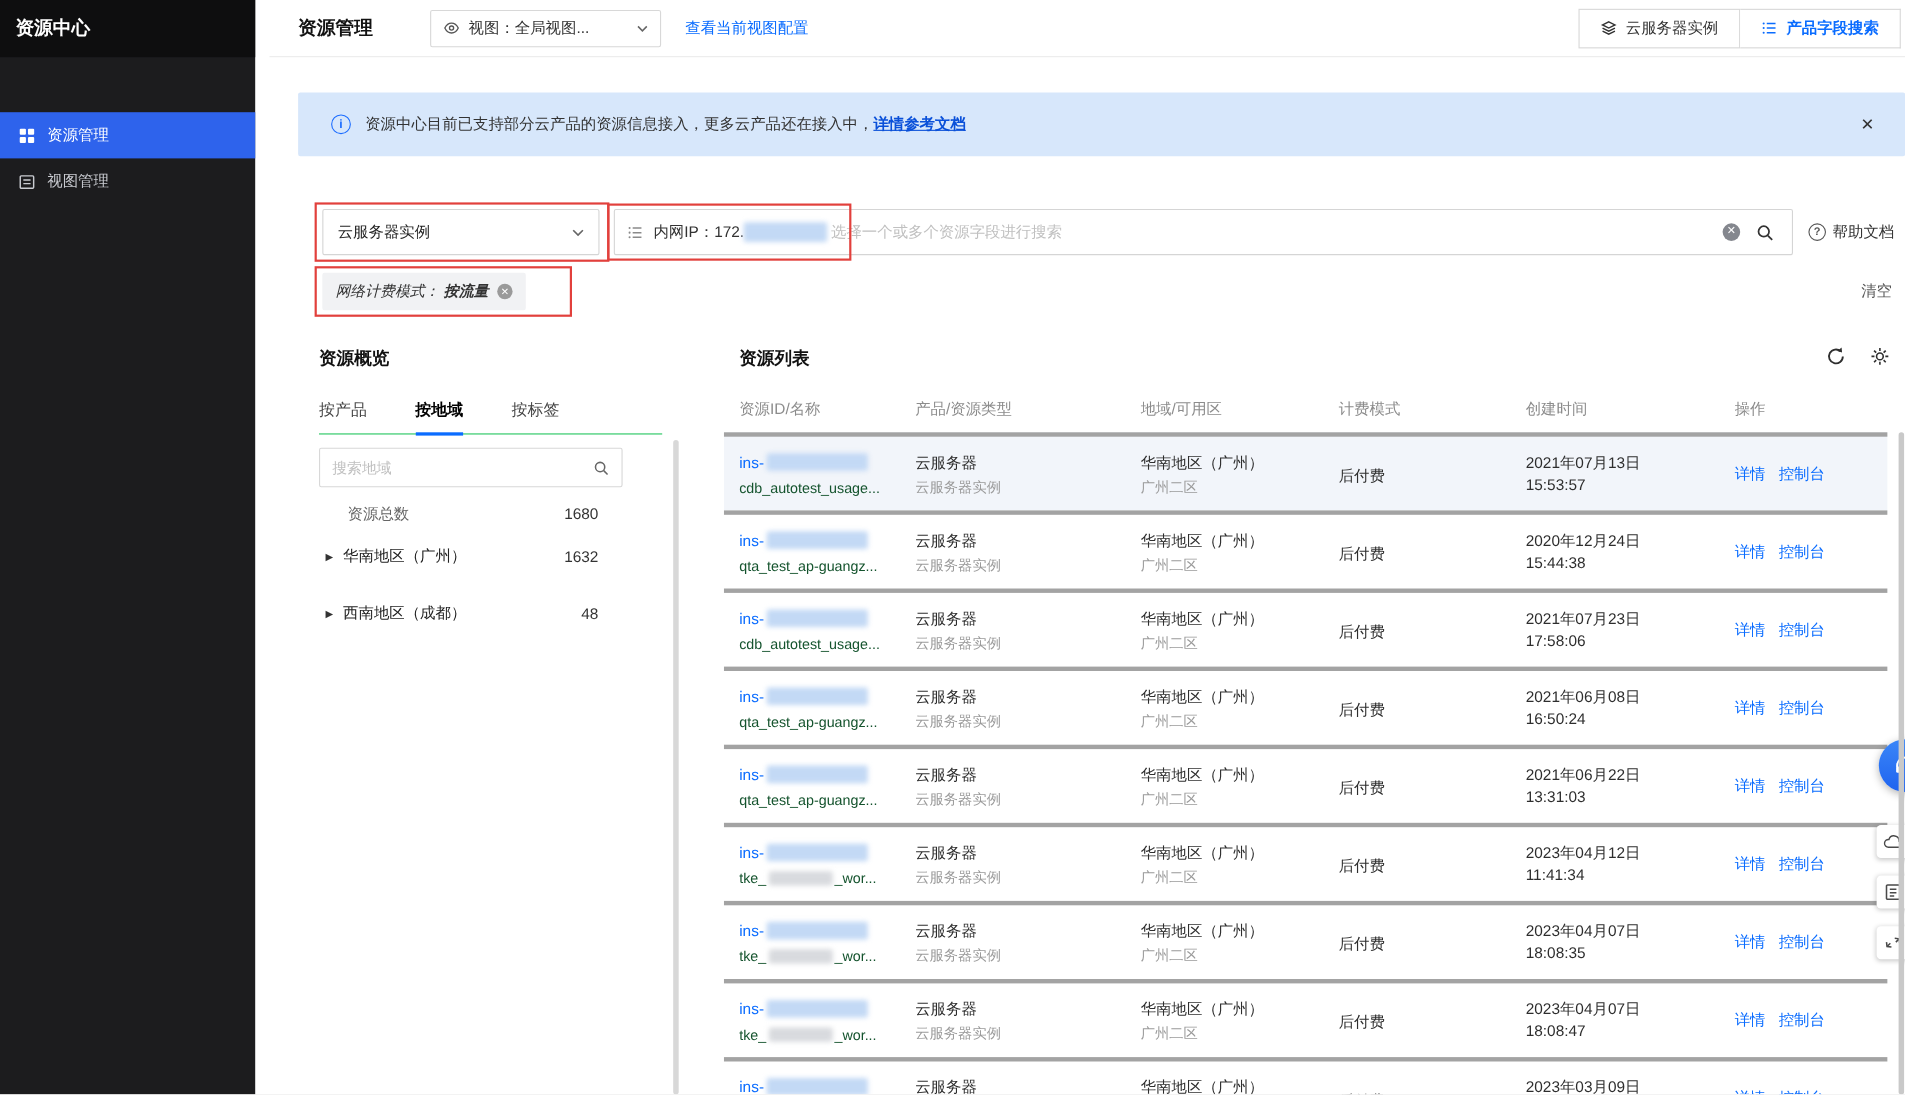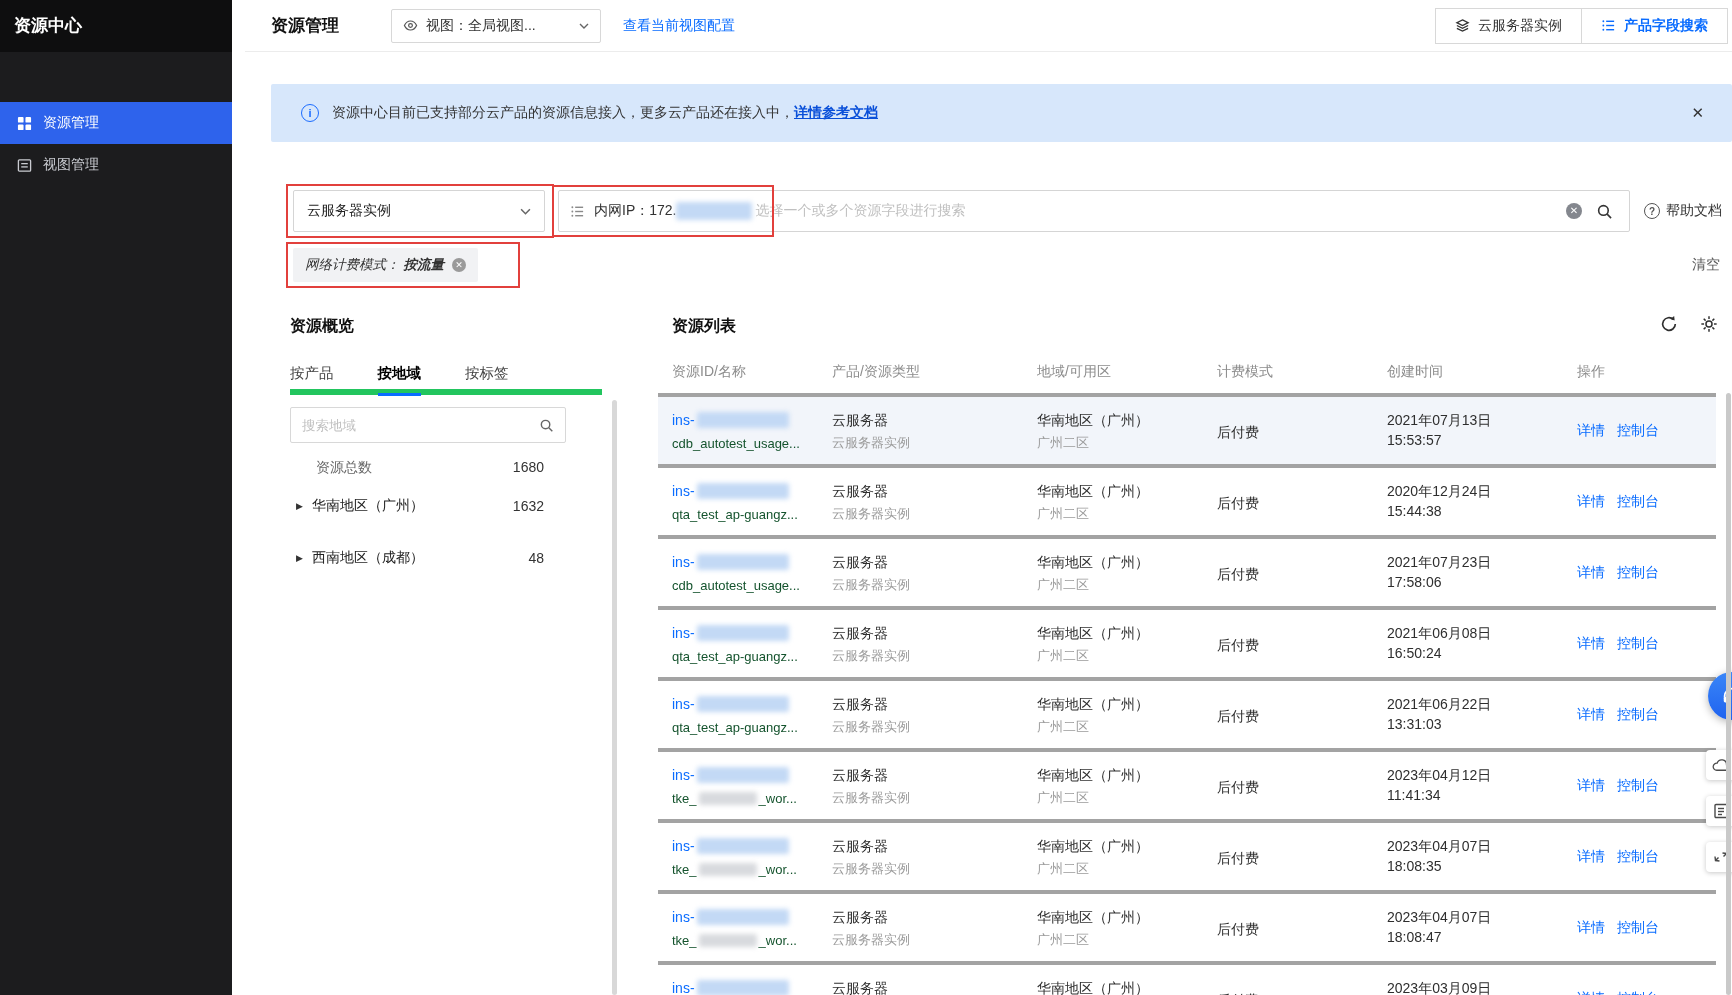--- a/index.html
+++ b/index.html
@@ -45,21 +45,21 @@
   .help-doc { position:absolute; left:1644px; top:190px; height:42px; display:flex; align-items:center; gap:6px; font-size:14px; color:#333; cursor:pointer; z-index:4; }
   .q-icon { width:16px; height:16px; border-radius:50%; border:1.3px solid #555; color:#555; font-size:10px; font-weight:bold; display:flex; align-items:center; justify-content:center; }
 
   .billing-tag { position:absolute; left:293px; top:248px; height:34px; background:#f1f2f4; border-radius:2px; display:flex; align-items:center; padding:0 12px; font-size:13.5px; color:#333; gap:4px; z-index:4;font-style:italic; }
   .billing-tag b { font-weight:bold; }
   .tag-close { width:14px; height:14px; border-radius:50%; background:#9a9a9a; color:#fff; font-size:9px; line-height:14px; text-align:center; margin-left:4px; cursor:pointer; }
   .clear-all { position:absolute; left:1692px; top:248px; height:34px; display:flex; align-items:center; font-size:14px; color:#595959; cursor:pointer; z-index:4; }
 
   
   .overview-title { position:absolute; left:290px; top:316px; font-size:16px; font-weight:bold; color:#111; }
-  .tabs { position:absolute; left:290px; top:359px; width:312px; height:36px; border-bottom:6px solid #22c55e; display:flex; gap:44px; font-size:14.5px; color:#444; }
+  .tabs { position:absolute; left:290px; top:359px; width:312px; height:36px; border-bottom:1px solid #22c55e; display:flex; gap:44px; font-size:14.5px; color:#444; }
   .tab { position:relative; height:36px; line-height:28px; cursor:pointer; }
   .tab.active { color:#000; font-weight:bold; }
   .tab.active::after { content:""; position:absolute; left:0; right:0; bottom:-1px; height:3px; background:#0a6cff; }
   .ov-search { position:absolute; left:290px; top:407px; width:276px; height:36px; border:1px solid #d8d8d8; border-radius:2px; display:flex; align-items:center; padding:0 11px; background:#fff; }
   .ov-search input { flex:1; border:none; outline:none; font-size:13.5px; color:#333; font-family:inherit; background:transparent; }
   .ov-search input::placeholder { color:#c0c0c0; }
   .ov-search .mag { color:#666; display:flex; }
   .ov-total { position:absolute; left:316px; top:459px; width:228px; display:flex; justify-content:space-between; font-size:14px; }
   .ov-total .lbl { color:#666; }
   .ov-total .val { color:#333; }

